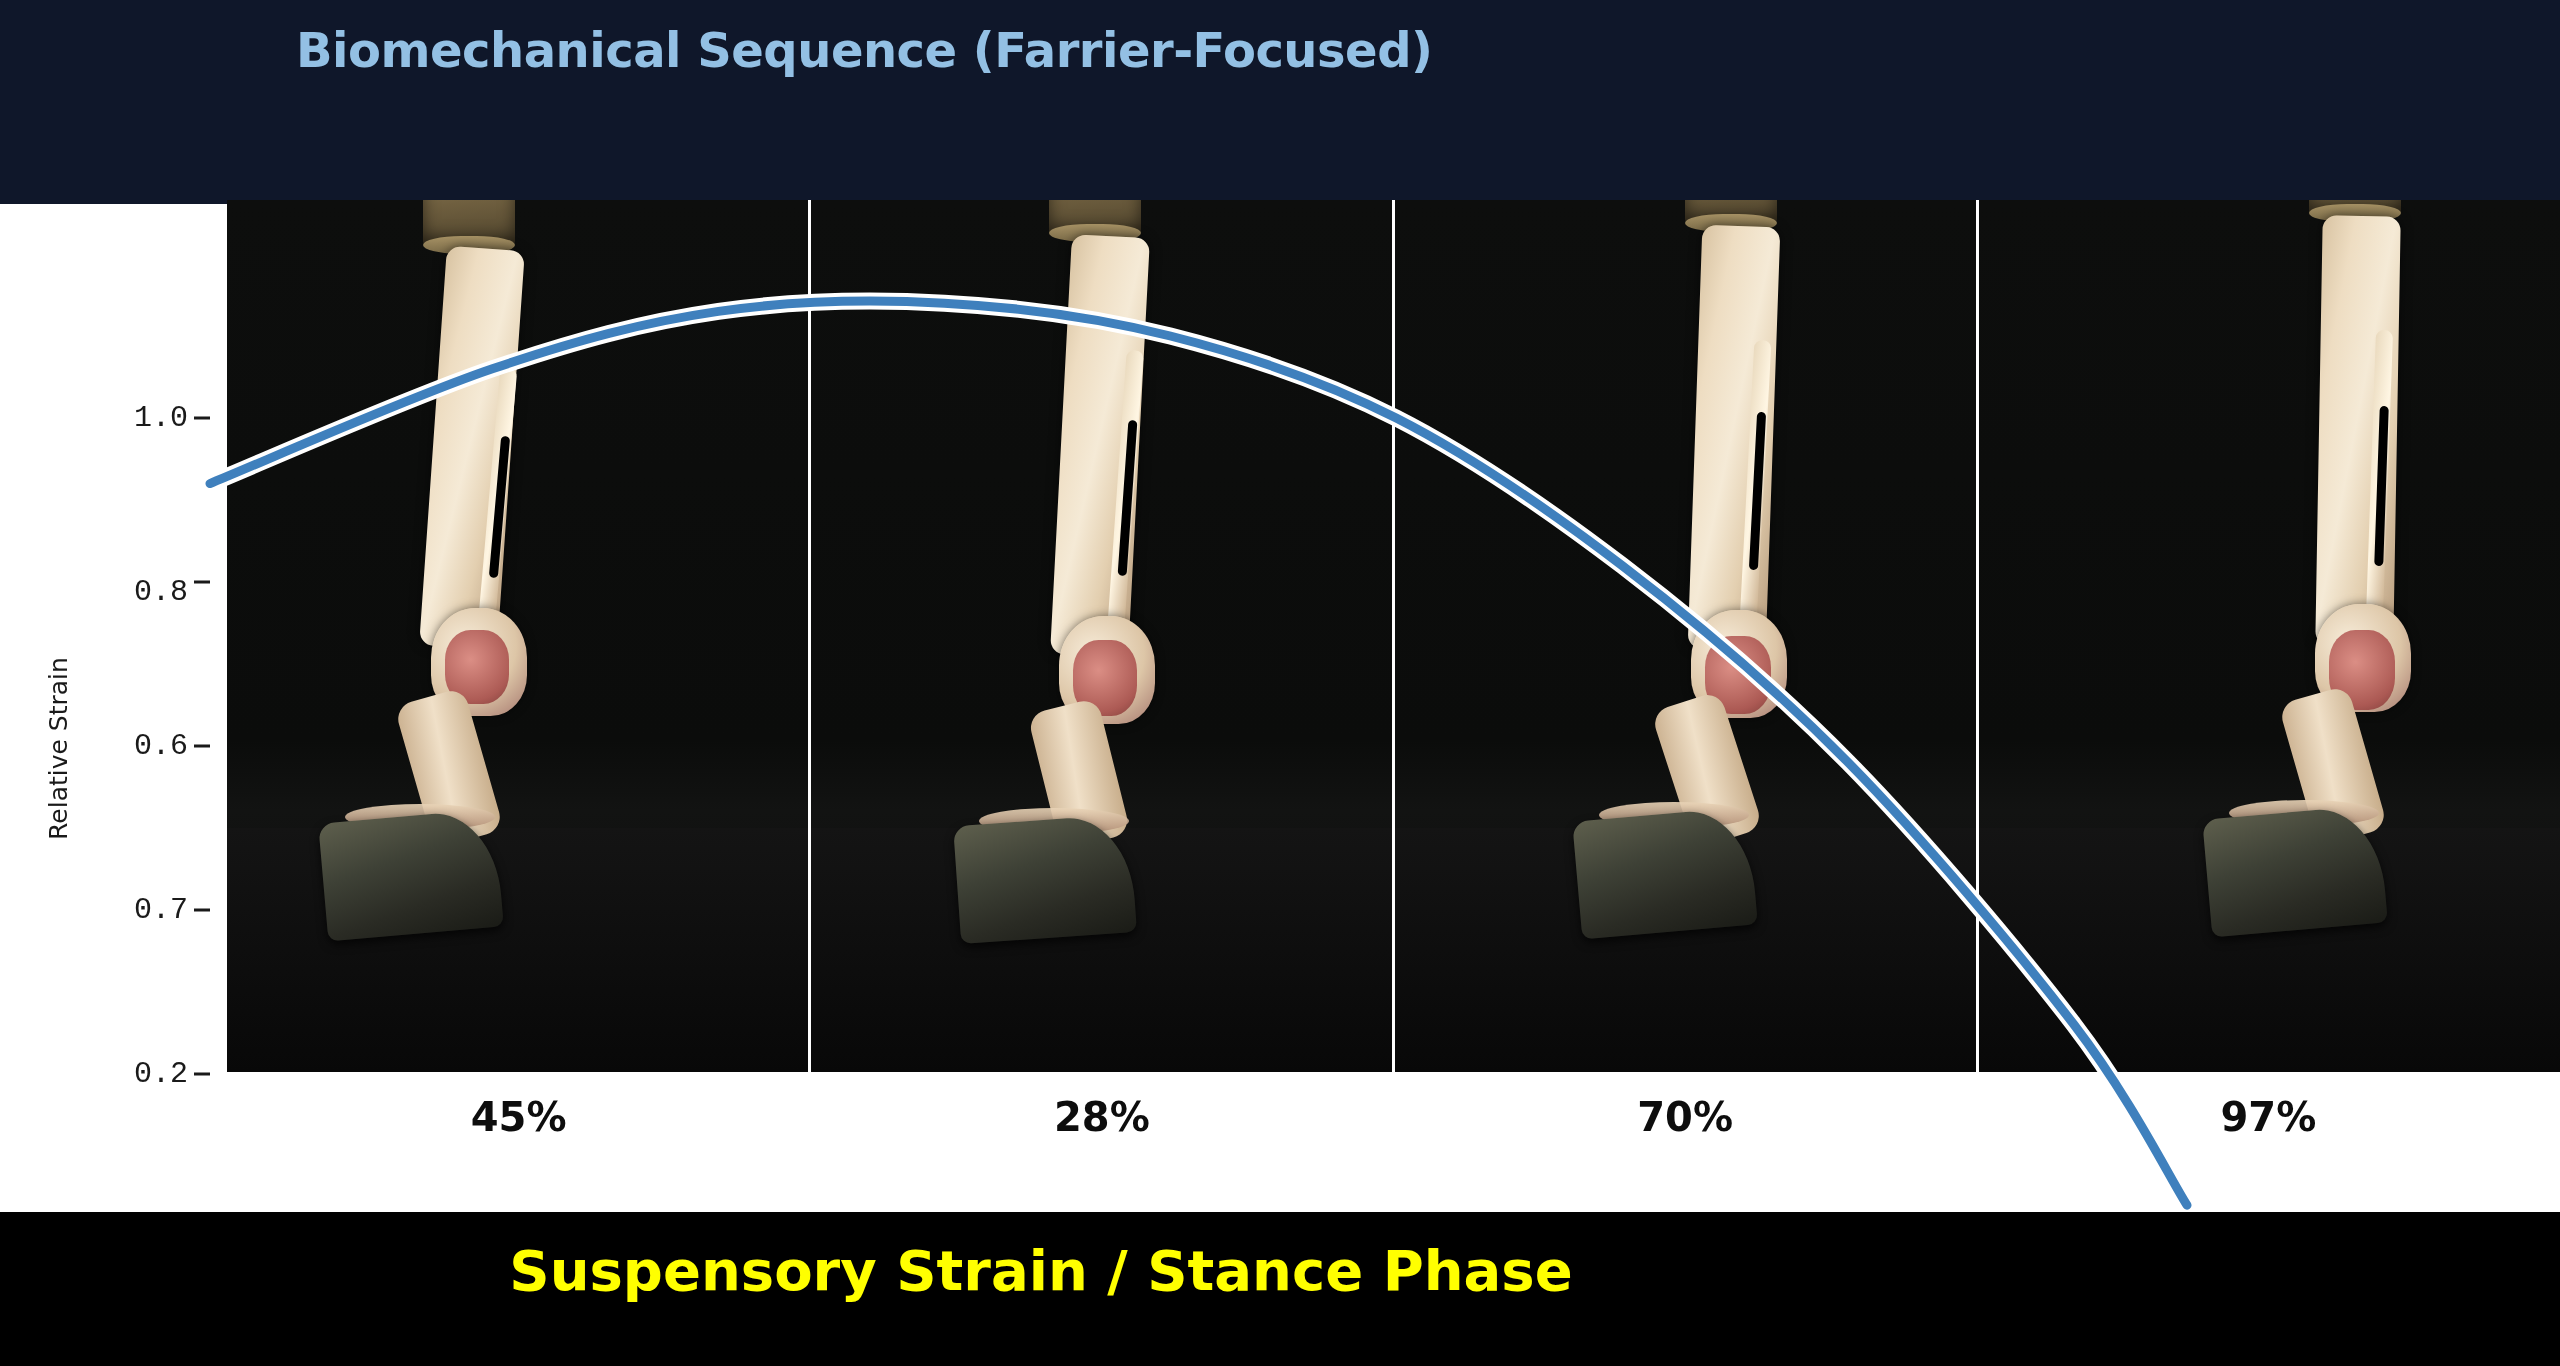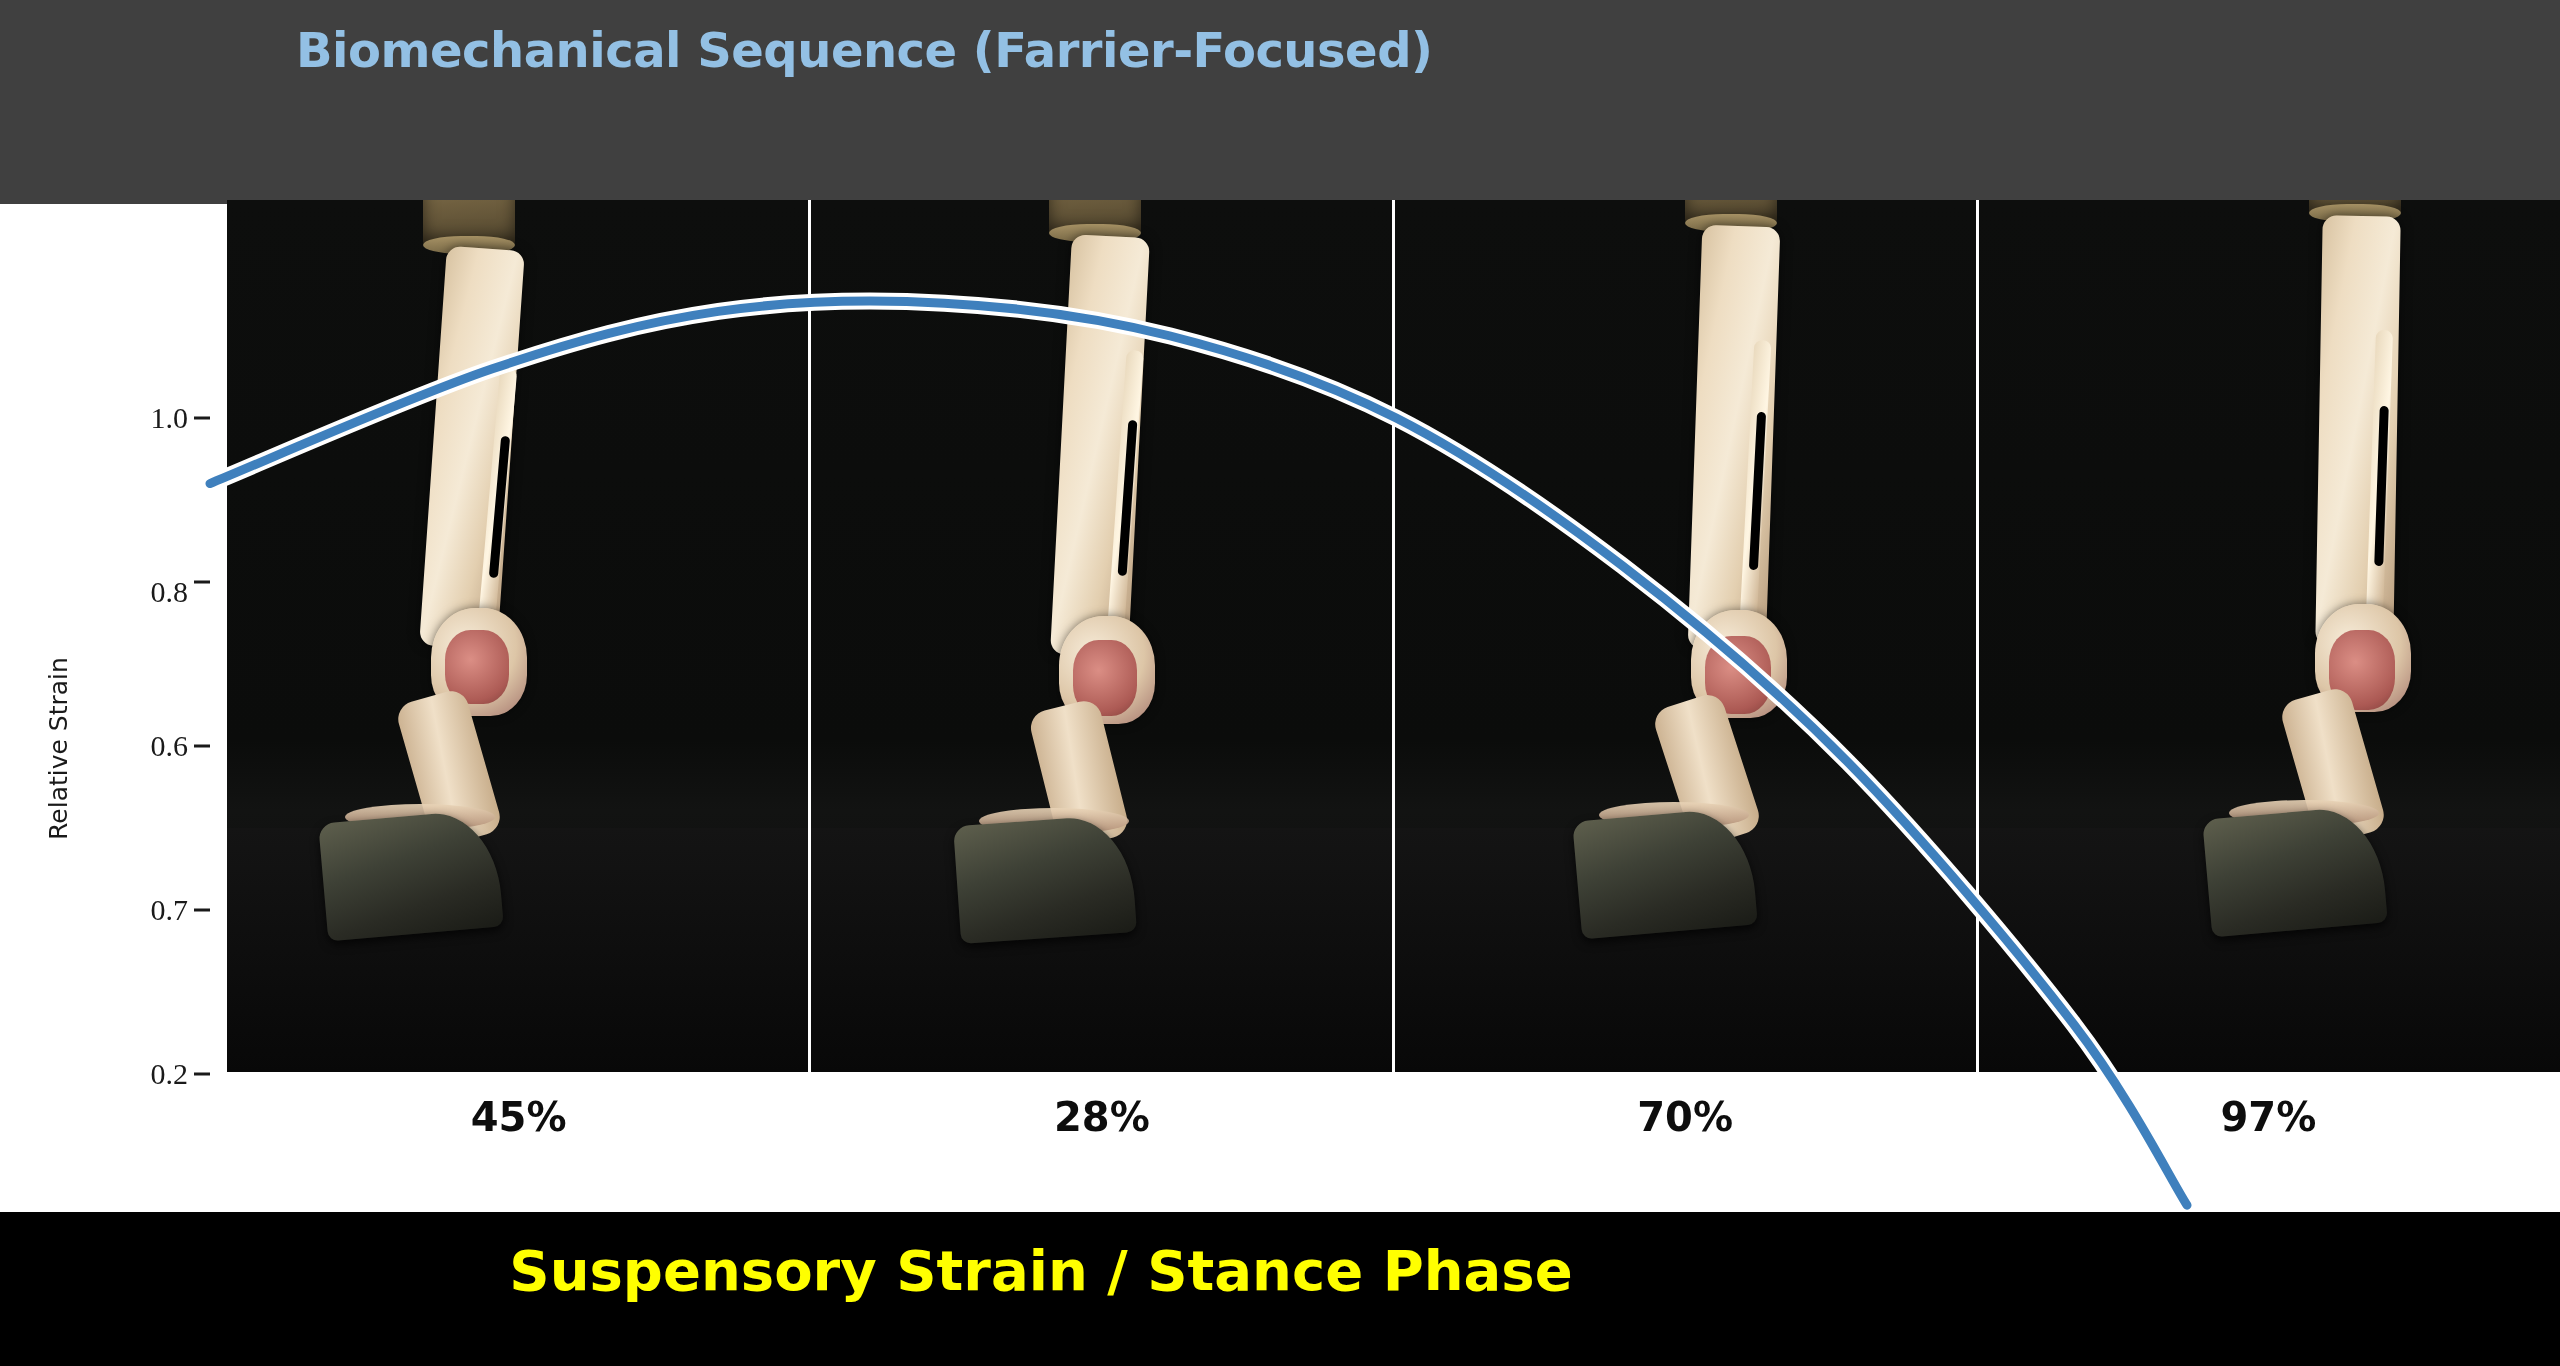--- a/index.html
+++ b/index.html
@@ -1,39 +1,39 @@
 <!DOCTYPE html>
 <html><head>
 <meta charset="utf-8">
 <style>
   html,body{margin:0;padding:0;background:#000;}
   body{width:2560px;height:1366px;overflow:hidden;font-family:"Liberation Sans",sans-serif;}
 
   #root{position:relative;width:2560px;height:1366px;background:#000;}
 
   
-  .title-band{position:absolute;left:0;top:0;width:2560px;height:204px;background:#404040;}
+  .title-band{position:absolute;left:0;top:0;width:2560px;height:204px;background:#0f172a;}
   .title-text{position:absolute;left:296px;top:22px;
     font-family:"DejaVu Sans",sans-serif;
     font-weight:700;font-size:48px;letter-spacing:-0.5px;
     color:#93c0e4;white-space:nowrap;}
 
   
   .figure-area{position:absolute;left:0;top:204px;width:2560px;height:1008px;background:#ffffff;}
 
   
   .ylabel{position:absolute;left:-62px;top:530px;width:240px;
     transform:rotate(-90deg);transform-origin:center center;
     text-align:center;font-family:"DejaVu Sans",sans-serif;
     font-size:25px;color:#1a1a1a;white-space:nowrap;}
 
   
   .yticks{position:absolute;left:100px;top:0;width:110px;height:1008px;}
   .ytick{position:absolute;right:22px;
-    font-family:Liberation Serif, serif;
+    font-family:Liberation Mono, monospace;
     font-size:30px;color:#1a1a1a;white-space:nowrap;
     transform:translateY(-50%);}
   .ytick-mark{position:absolute;right:0px;width:16px;height:3px;background:#1a1a1a;
     transform:translateY(-50%);}
 
   
   .strip{position:absolute;left:227px;top:-4px;width:2333px;height:872px;
     background:#0b0c0b;display:flex;}
   .panel{position:relative;flex:1 1 0;height:100%;overflow:hidden;
     border-right:3px solid #ffffff;}

